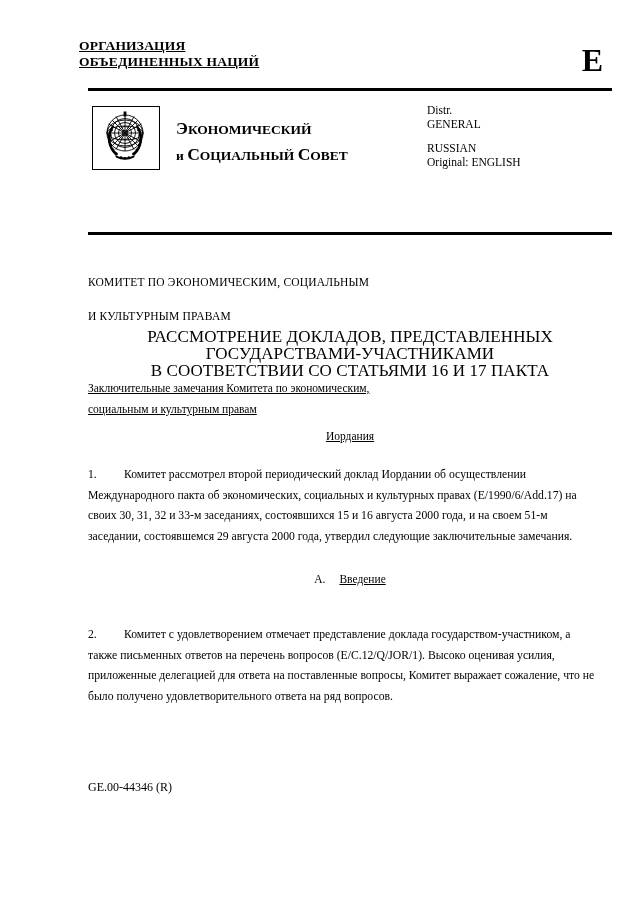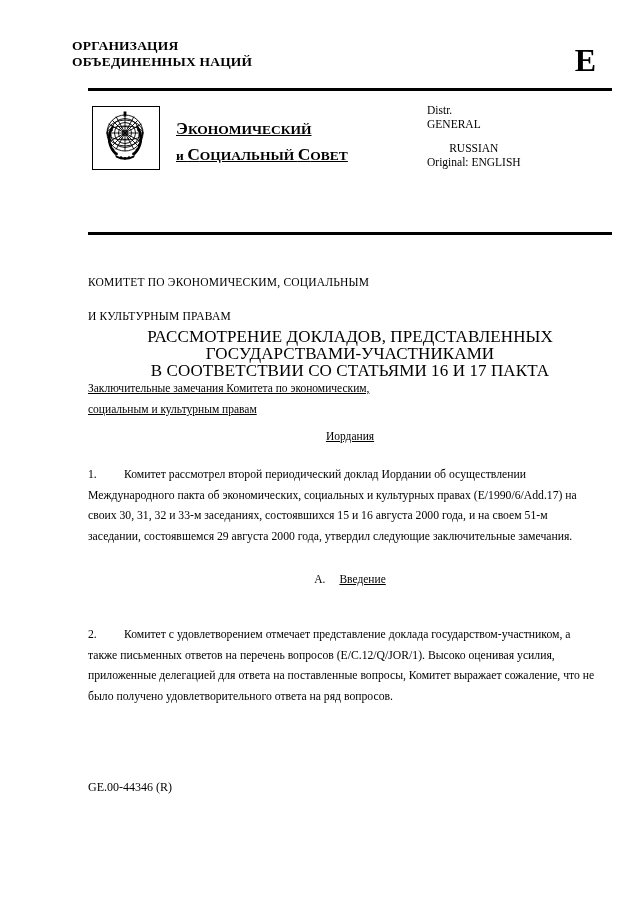--- a/index.html
+++ b/index.html
@@ -19,23 +19,24 @@
     position: absolute;
     left: 0; top: 0;
     width: 640px;
     height: 905px;
     background: #fff;
   }
 
   
   .masthead {
     position: absolute;
-    left: 72px;
+    left: 79px;
     top: 38px;
     width: 524px;
+    text-decoration: underline;
   }
   .org-name {
     font-family: "Liberation Serif", "DejaVu Serif", serif;
     font-weight: bold;
     font-size: 13.5px;
     line-height: 15.5px;
     letter-spacing: 0.2px;
   }
   .org-name div { white-space: nowrap; }
   .symbol-letter {
@@ -77,32 +78,32 @@
     top: 116px;
     width: 250px;
     font-family: "Liberation Serif", "DejaVu Serif", serif;
     font-weight: bold;
     font-size: 17.5px;
     line-height: 24px;
   }
   .council-title .sc {
     font-size: 13.5px;
   }
-  .council-title div { white-space: nowrap; text-decoration: underline; }
+  .council-title div { white-space: nowrap; }
 
   
   .distr {
     position: absolute;
     left: 427px;
     top: 104px;
     font-size: 11.5px;
     line-height: 13.5px;
   }
   .distr .grp { margin-bottom: 11px; }
-  .distr .grp:last-child { margin-bottom: 12px; text-align: center; }
+  .distr .grp:last-child { margin-bottom: 12px; }
   .distr div { white-space: nowrap; }
 
   
   .committee {
     position: absolute;
     left: 88px;
     top: 257px;
     width: 470px;
     font-size: 11.5px;
     line-height: 18px;

